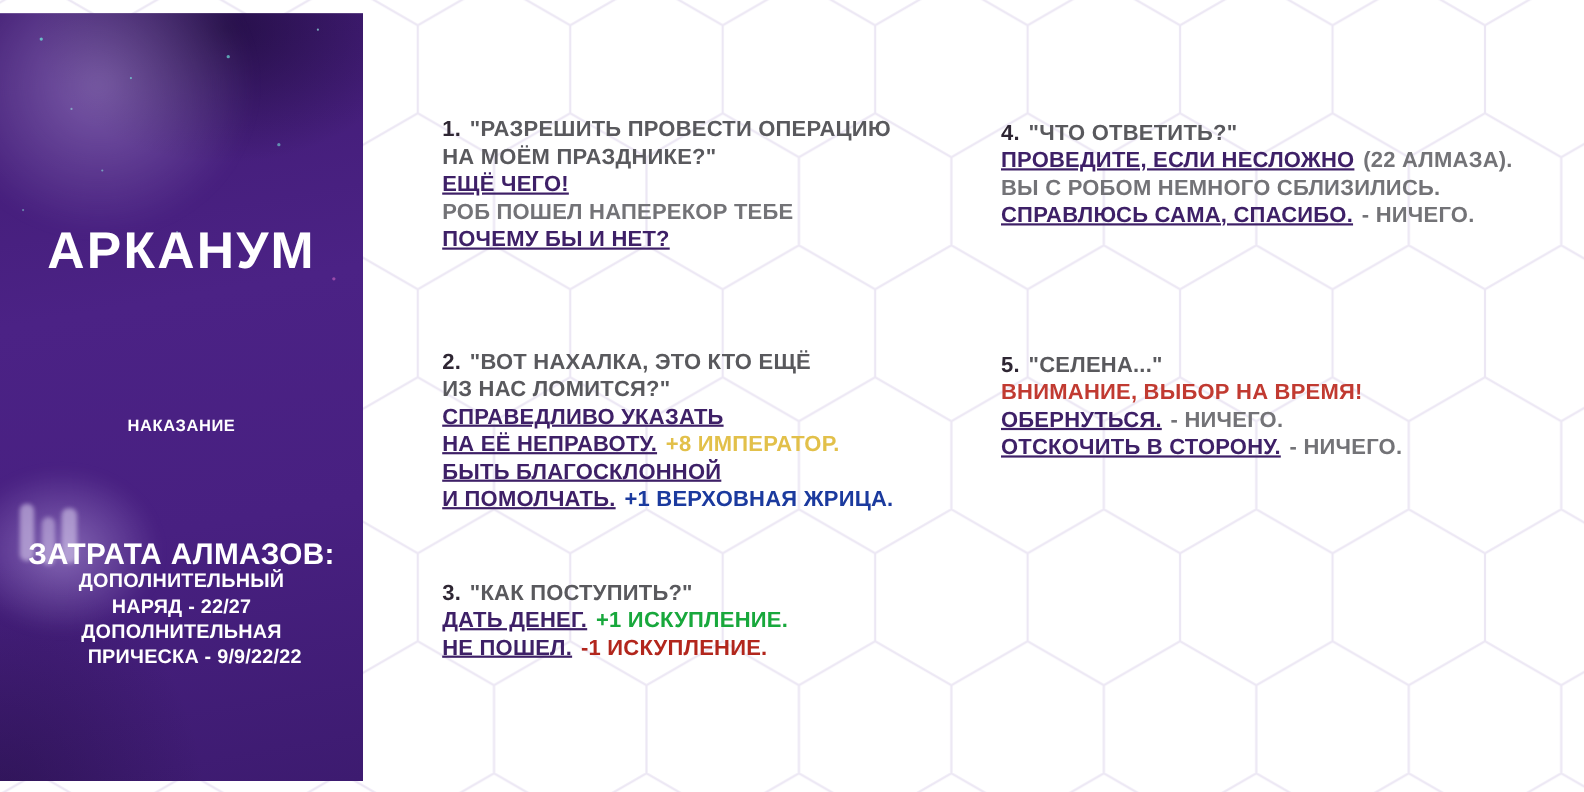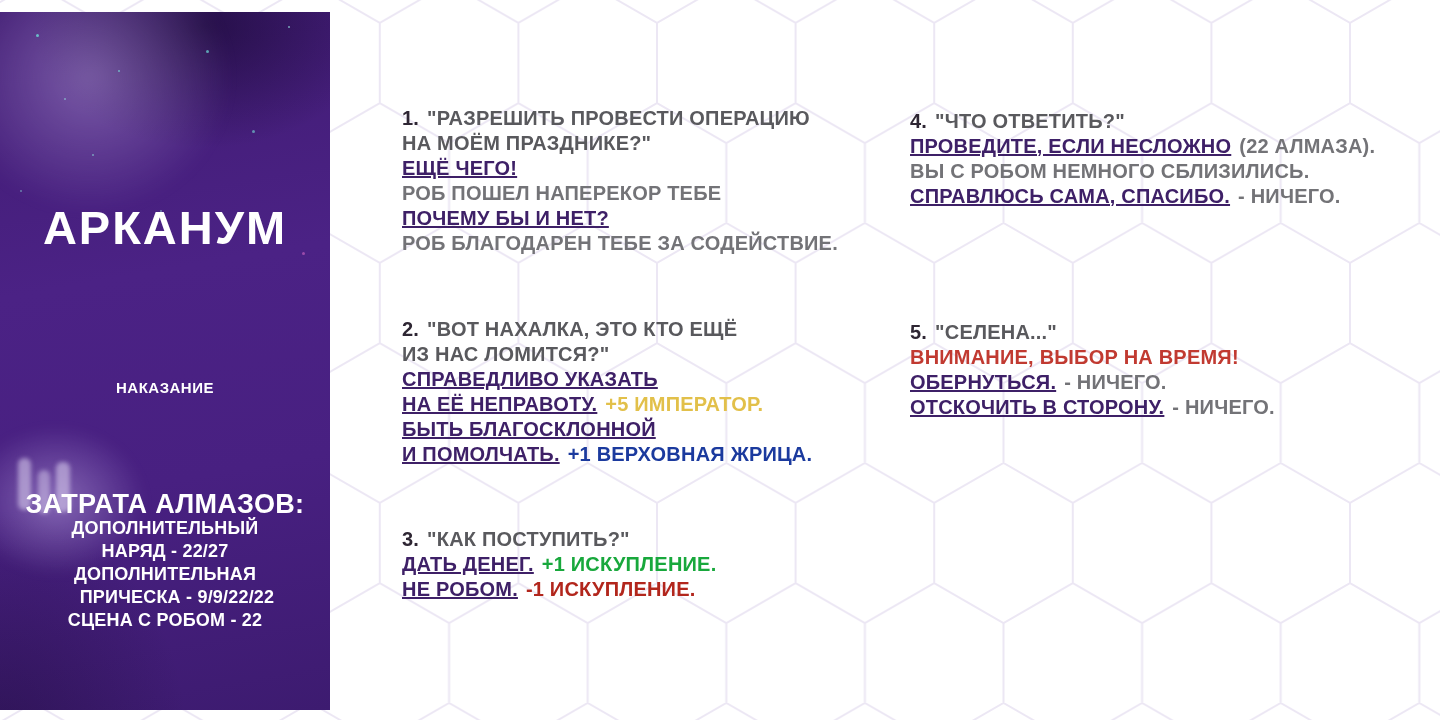--- a/index.html
+++ b/index.html
@@ -73,34 +73,33 @@
     <rect width="1440" height="720" fill="url(#hexpat)"></rect>
   </svg>
 
   <main class="content">
     <section class="choice-block" style="left:402px; top:106px;">
         <div class="choice-line"><span class="seg seg-num">1.</span><span class="seg seg-question">"РАЗРЕШИТЬ ПРОВЕСТИ ОПЕРАЦИЮ</span></div>
         <div class="choice-line"><span class="seg seg-question">НА МОЁМ ПРАЗДНИКЕ?"</span></div>
         <div class="choice-line"><span class="seg seg-choice">ЕЩЁ ЧЕГО!</span></div>
         <div class="choice-line"><span class="seg seg-result">РОБ ПОШЕЛ НАПЕРЕКОР ТЕБЕ</span></div>
         <div class="choice-line"><span class="seg seg-choice">ПОЧЕМУ БЫ И НЕТ?</span></div>
-        <div class="choice-line"><span class="seg seg-result">РОБ БЛАГОДАРЕН ТЕБЕ ЗА СОДЕЙСТВИЕ.</span></div>
       </section>
     <section class="choice-block" style="left:402px; top:317px;">
         <div class="choice-line"><span class="seg seg-num">2.</span><span class="seg seg-question">"ВОТ НАХАЛКА, ЭТО КТО ЕЩЁ</span></div>
         <div class="choice-line"><span class="seg seg-question">ИЗ НАС ЛОМИТСЯ?"</span></div>
         <div class="choice-line"><span class="seg seg-choice">СПРАВЕДЛИВО УКАЗАТЬ</span></div>
-        <div class="choice-line"><span class="seg seg-choice">НА ЕЁ НЕПРАВОТУ.</span><span class="seg seg-gold">+5 ИМПЕРАТОР.</span></div>
+        <div class="choice-line"><span class="seg seg-choice">НА ЕЁ НЕПРАВОТУ.</span><span class="seg seg-gold">+8 ИМПЕРАТОР.</span></div>
         <div class="choice-line"><span class="seg seg-choice">БЫТЬ БЛАГОСКЛОННОЙ</span></div>
         <div class="choice-line"><span class="seg seg-choice">И ПОМОЛЧАТЬ.</span><span class="seg seg-blue">+1 ВЕРХОВНАЯ ЖРИЦА.</span></div>
       </section>
     <section class="choice-block" style="left:402px; top:527px;">
         <div class="choice-line"><span class="seg seg-num">3.</span><span class="seg seg-question">"КАК ПОСТУПИТЬ?"</span></div>
         <div class="choice-line"><span class="seg seg-choice">ДАТЬ ДЕНЕГ.</span><span class="seg seg-green">+1 ИСКУПЛЕНИЕ.</span></div>
-        <div class="choice-line"><span class="seg seg-choice">НЕ РОБОМ.</span><span class="seg seg-red">-1 ИСКУПЛЕНИЕ.</span></div>
+        <div class="choice-line"><span class="seg seg-choice">НЕ ПОШЕЛ.</span><span class="seg seg-red">-1 ИСКУПЛЕНИЕ.</span></div>
       </section>
     <section class="choice-block" style="left:910px; top:109px;">
         <div class="choice-line"><span class="seg seg-num">4.</span><span class="seg seg-question">"ЧТО ОТВЕТИТЬ?"</span></div>
         <div class="choice-line"><span class="seg seg-choice">ПРОВЕДИТЕ, ЕСЛИ НЕСЛОЖНО</span><span class="seg seg-result">(22 АЛМАЗА).</span></div>
         <div class="choice-line"><span class="seg seg-result">ВЫ С РОБОМ НЕМНОГО СБЛИЗИЛИСЬ.</span></div>
         <div class="choice-line"><span class="seg seg-choice">СПРАВЛЮСЬ САМА, СПАСИБО.</span><span class="seg seg-result">- НИЧЕГО.</span></div>
       </section>
     <section class="choice-block" style="left:910px; top:320px;">
         <div class="choice-line"><span class="seg seg-num">5.</span><span class="seg seg-question">"СЕЛЕНА..."</span></div>
         <div class="choice-line"><span class="seg seg-warn">ВНИМАНИЕ, ВЫБОР НА ВРЕМЯ!</span></div>
@@ -128,16 +127,15 @@
     <div class="candle" style="left:38px;top:458px;width:12px;height:44px;opacity:.85;"></div>
     <div class="candle" style="left:56px;top:450px;width:14px;height:50px;"></div>
 
     <h1 class="txt story-title">АРКАНУМ</h1>
     <div class="txt episode-label">НАКАЗАНИЕ</div>
     <div class="txt diamonds-head">ЗАТРАТА АЛМАЗОВ:</div>
     <div class="txt diamond-line dl0">ДОПОЛНИТЕЛЬНЫЙ</div>
     <div class="txt diamond-line dl1">НАРЯД - 22/27</div>
     <div class="txt diamond-line dl2">ДОПОЛНИТЕЛЬНАЯ</div>
     <div class="txt diamond-line dl3">ПРИЧЕСКА - 9/9/22/22</div>
-    <div class="txt diamond-line dl4">СЦЕНА С РОБОМ - 22</div>
   </aside>
 
 </div>
 
 </body></html>

